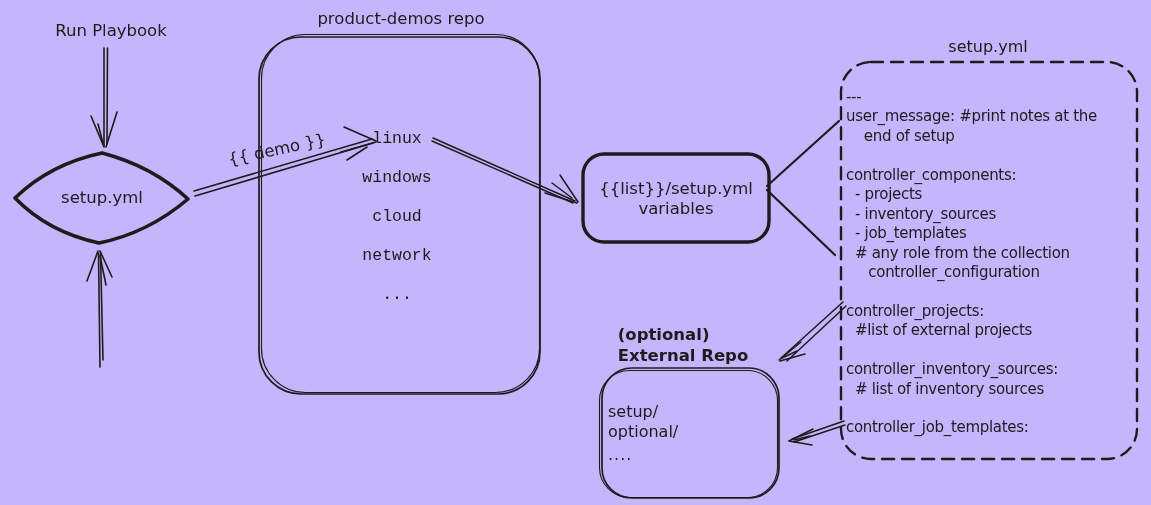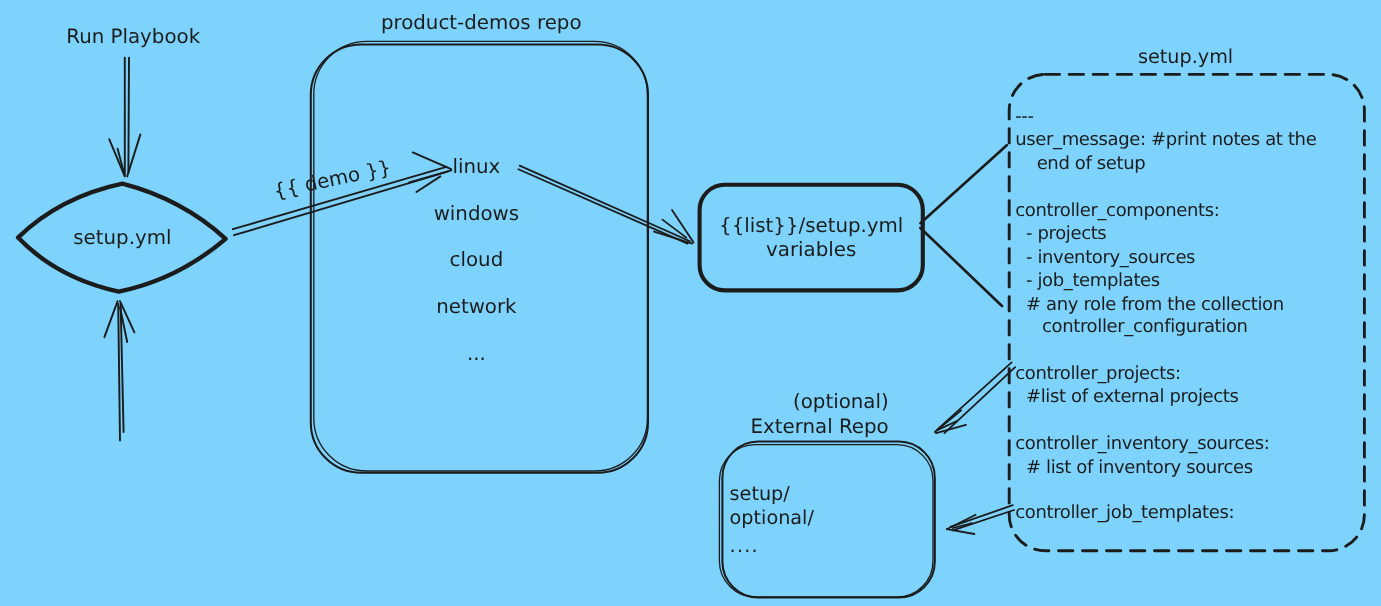--- a/index.html
+++ b/index.html
@@ -1,40 +1,40 @@
 <!DOCTYPE html>
 <html><head>
 <meta charset="utf-8">
 <style>
   html, body { margin: 0; padding: 0; background: #ffffff; }
   #canvas {
     position: relative;
     width: 1151px;
     height: 505px;
-    background: #7dd3fc;
+    background: #c4b5fd;
     font-family: "DejaVu Sans", sans-serif;
     color: #1c1c1c;
     overflow: hidden;
   }
   #artwork { position: absolute; left: 0; top: 0; }
   .lblc {
     position: absolute;
     transform: translate(-50%, -50%);
     white-space: nowrap;
     font-size: 16.5px;
     line-height: 1.1;
     text-align: center;
   }
   .small { font-size: 16px; }
   .rot { transform: translate(-50%, -50%) rotate(-12deg); }
-  .stack { position: absolute; text-align: right; }
+  .stack { position: absolute; text-align: left; font-weight: bold; }
   .stack .row { line-height: 16.5px; font-size: 16px; white-space: nowrap; }
   .stack2 .row { line-height: 20.5px; font-size: 16.5px; white-space: nowrap; }
   #repo-items { position: absolute; left: 330px; top: 119px; width: 134px; text-align: center; }
-  #repo-items .repo-item { height: 39px; line-height: 39px; font-size: 16.5px; }
+  #repo-items .repo-item { height: 39px; line-height: 39px; font-size: 16.5px; font-family: Liberation Mono, monospace; }
   #yml-block {
     position: absolute; left: 846px; top: 88px; width: 288px;
     font-size: 15px; letter-spacing: -0.3px;
   }
   #yml-block .yml-line { height: 19.45px; line-height: 19.45px; white-space: pre; }
   #ext-items { position: absolute; left: 608px; top: 402px; font-size: 16px; }
   #ext-items .ext-item { line-height: 19.5px; white-space: pre; }
   #ext-items .ext-item.gap { margin-top: 4px; letter-spacing: 1px; }
   #vars-label { line-height: 19.5px; }
 </style>

